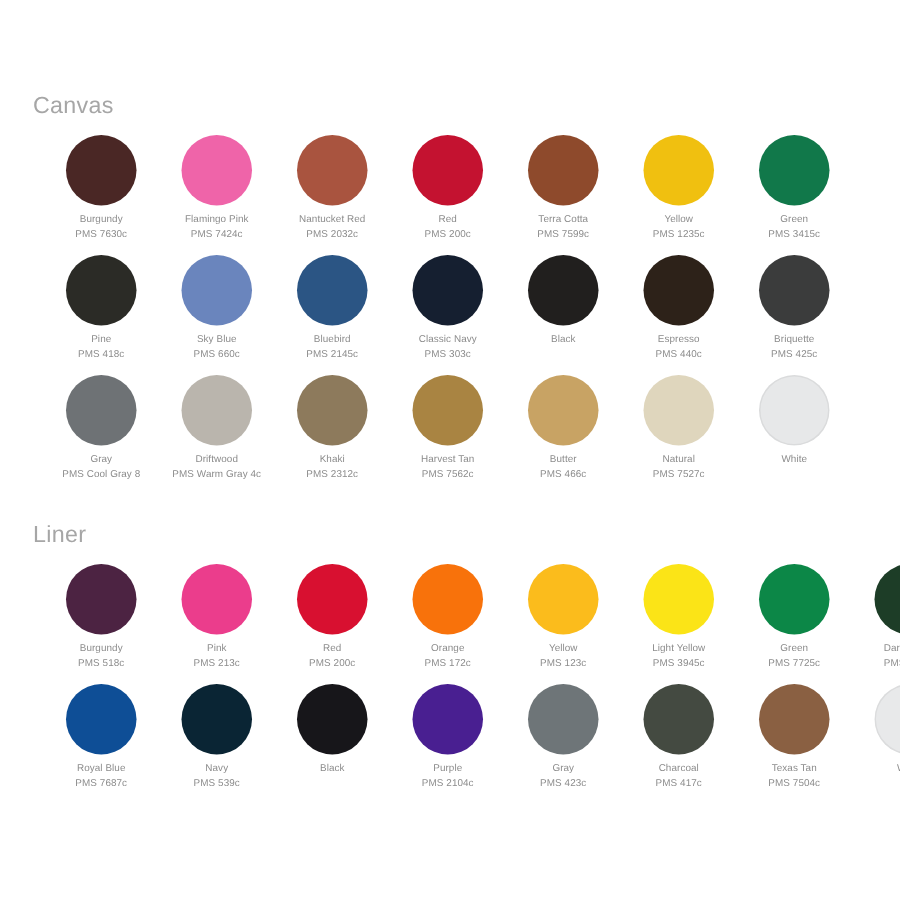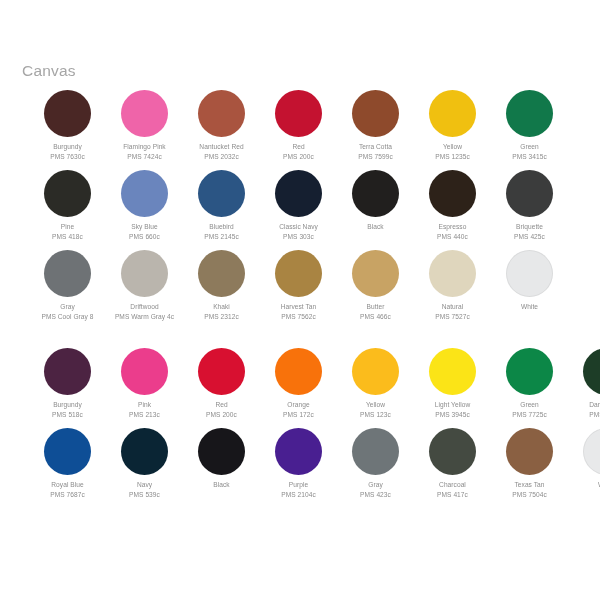--- a/index.html
+++ b/index.html
@@ -243,20 +243,21 @@
             <div class="swatch-dot has-outline" style="background: rgb(231, 232, 233);"></div>
             <div class="swatch-labels">
               <span class="swatch-name">White</span>
             </div>
           </div>
         </div>
       </div>
   </div>
 
   <div class="section" id="section-liner">
+    <div class="section-title">Liner</div>
     <div class="swatch-grid">
         <div class="swatch-row">
           <div class="swatch-cell">
             <div class="swatch-dot" style="background: rgb(76, 35, 66);"></div>
             <div class="swatch-labels">
               <span class="swatch-name">Burgundy</span>
               <span class="swatch-code">PMS 518c</span>
             </div>
           </div>
           <div class="swatch-cell">

